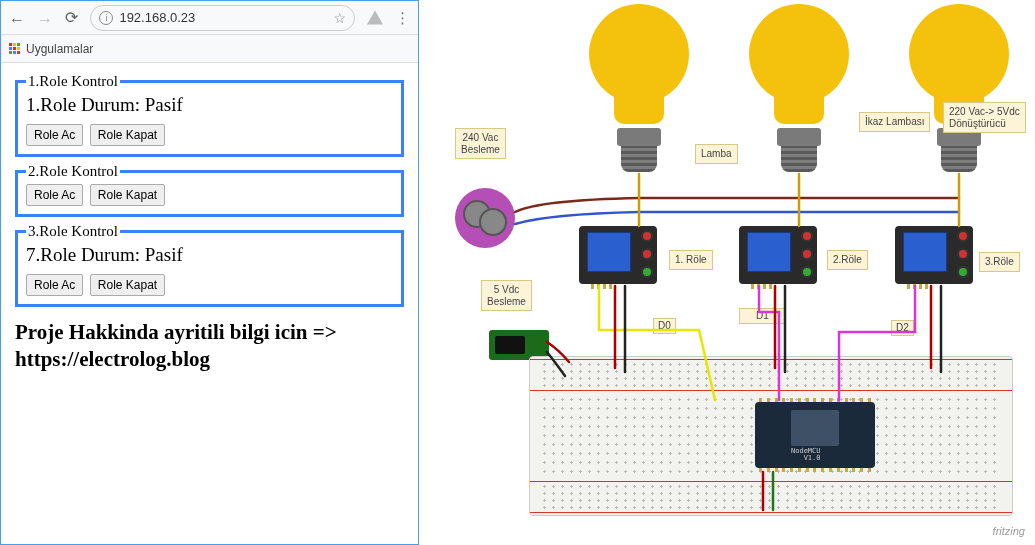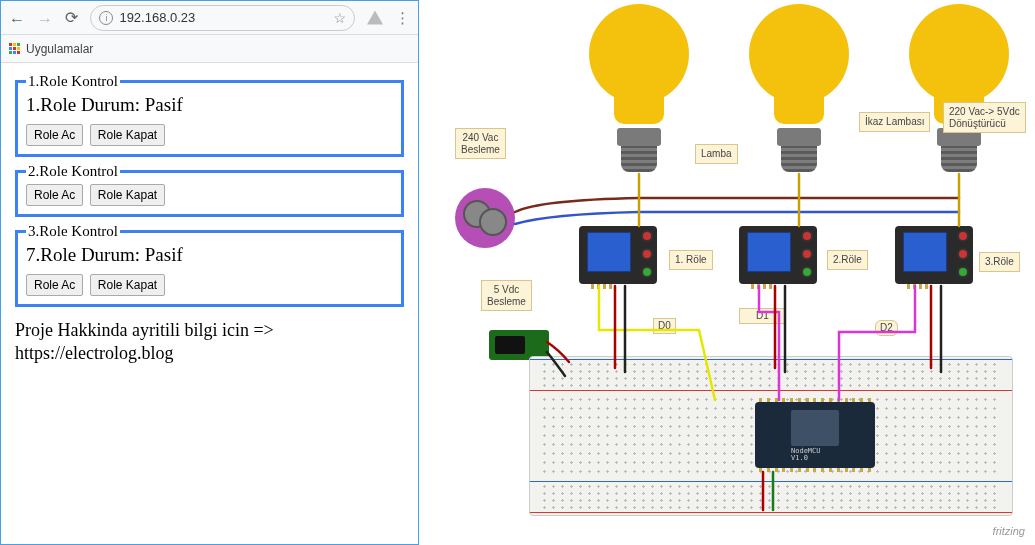--- a/index.html
+++ b/index.html
@@ -23,21 +23,21 @@
   .bookmark-bar .apps-icon { display: inline-grid; grid-template-columns: repeat(3,3px); grid-template-rows: repeat(3,3px); gap: 1px; }
   .bookmark-bar .apps-icon span { background: currentColor; }
   .bookmark-bar .apps-icon span:nth-child(1){color:#d93025}.bookmark-bar .apps-icon span:nth-child(2){color:#fbbc04}.bookmark-bar .apps-icon span:nth-child(3){color:#34a853}.bookmark-bar .apps-icon span:nth-child(4){color:#4285f4}.bookmark-bar .apps-icon span:nth-child(5){color:#d93025}.bookmark-bar .apps-icon span:nth-child(6){color:#fbbc04}.bookmark-bar .apps-icon span:nth-child(7){color:#34a853}.bookmark-bar .apps-icon span:nth-child(8){color:#4285f4}.bookmark-bar .apps-icon span:nth-child(9){color:#d93025}
   
   .page { flex: 1; padding: 10px 14px; overflow: hidden; }
   .page h1 { font-family: "Times New Roman", serif; font-weight: bold; font-size: 28px; line-height: 1.1; margin-bottom: 14px; }
   fieldset { border: 3px solid #3b82f6; margin-bottom: 6px; padding: 4px 8px 8px; }
   legend { font-family: "Times New Roman", serif; font-size: 15px; padding: 0 2px; }
   .status { font-family: Liberation Serif, serif; font-size: 19px; margin-bottom: 8px; }
   .btn { font-family: Arial, sans-serif; font-size: 12px; padding: 3px 7px; background: #efefef; border: 1px solid #aaa; border-radius: 2px; cursor: pointer; margin-right: 2px; }
-  .footer-link { font-family: "Times New Roman", serif; font-weight: normal; font-size: 18px; margin-top: 12px; line-height: 1.3; }
+  .footer-link { font-family: "Times New Roman", serif; font-weight: bold; font-size: 21px; margin-top: 12px; line-height: 1.3; }
   
   
   .diagram { flex: 1; position: relative; background: #fff; }
   .note { position: absolute; background: #fdf3d6; border: 1px solid #d9c68b; font-size: 10px; padding: 3px 5px; color: #444; line-height: 1.15; text-align: center; }
   
   .bulb { position: absolute; width: 100px; }
   .bulb-glass { width: 100px; height: 100px; background: #f4c20d; border-radius: 50%; position: relative; }
   .bulb-glass::after { content: ""; position: absolute; bottom: -20px; left: 25px; width: 50px; height: 40px; background: #f4c20d; border-radius: 0 0 10px 10px; }
   .bulb-neck { width: 44px; height: 18px; background: #7a7a7a; margin: 24px auto 0; border-radius: 3px; }
   .bulb-base { width: 36px; height: 26px; background: #6b6b6b; margin: 0 auto; border-radius: 0 0 8px 8px; background-image: repeating-linear-gradient(0deg,#5a5a5a 0,#5a5a5a 3px,#7d7d7d 3px,#7d7d7d 6px); }
@@ -62,21 +62,21 @@
   .breadboard { position: absolute; width: 484px; height: 160px; background: #f2f2ee; border: 1px solid #ccc; border-radius: 4px; }
   .bb-rail { position: absolute; left: 10px; right: 10px; height: 14px; background-image: radial-gradient(circle,#bbb 1.2px,transparent 1.2px); background-size: 9px 7px; }
   .bb-rail.top1 { top: 4px; } .bb-rail.top2 { top: 18px; }
   .bb-rail.bot1 { bottom: 18px; } .bb-rail.bot2 { bottom: 4px; }
   .bb-grid { position: absolute; left: 10px; right: 10px; top: 38px; bottom: 38px; background-image: radial-gradient(circle,#bbb 1.2px,transparent 1.2px); background-size: 9px 9px; }
   .bb-line { position: absolute; left: 0; right: 0; height: 1px; }
   .bb-red { background:#d33; } .bb-blue { background:#36c; }
   
   .nodemcu { position: absolute; width: 120px; height: 66px; background: #1a2a3a; border-radius: 4px; }
   .nodemcu .chip { position: absolute; left: 36px; top: 8px; width: 48px; height: 36px; background: #3d5066; border-radius: 2px; }
-  .nodemcu .label-t { position: absolute; left: 36px; bottom: 6px; font-size: 7px; color: #ccc; font-family: monospace; line-height: 1; }
+  .nodemcu .label-t { position: absolute; left: 36px; bottom: 6px; font-size: 7px; color: #ccc; font-family: monospace; line-height: 1; text-align: right; }
   .nodemcu .pins { position: absolute; left: 4px; right: 4px; height: 4px; display: flex; justify-content: space-between; }
   .nodemcu .pins span { width: 3px; height: 4px; background: #caa84a; }
   .nodemcu .pt { top: -4px; } .nodemcu .pb { bottom: -4px; }
   
   .fritz { position: absolute; right: 10px; bottom: 8px; font-size: 11px; color: #999; font-style: italic; }
   
   svg.wires { position: absolute; inset: 0; width: 100%; height: 100%; pointer-events: none; }
   svg.wires path { fill: none; stroke-width: 2.5; stroke-linecap: round; }
 </style>
 </head>
@@ -157,21 +157,21 @@
   <div class="note" style="left:36px; top:128px;"><span>240 Vac<br>Besleme</span></div>
   <div class="note" style="left:276px; top:112px;margin-top:32px;"><span>Lamba</span></div>
   <div class="note" style="left:440px; top:112px;"><span>İkaz Lambası</span></div>
   <div class="note" style="left:524px; top:102px; text-align:left"><span>220 Vac-&gt; 5Vdc<br>Dönüştürücü</span></div>
   <div class="note" style="left:250px; top:250px;"><span>1. Röle</span></div>
   <div class="note" style="left:408px; top:250px;"><span>2.Röle</span></div>
   <div class="note" style="left:560px; top:252px;"><span>3.Röle</span></div>
   <div class="note" style="left:62px; top:280px;"><span>5 Vdc<br>Besleme</span></div>
   <div class="note" style="left:234px; top:318px; padding:1px 4px;"><span>D0</span></div>
   <div class="note" style="left:320px; top:308px; padding:1px 16px;"><span>D1</span></div>
-  <div class="note" style="left:456px; top:320px; padding:1px 4px;border-radius:6px;"><span>D2</span></div>
+  <div class="note" style="left:472px; top:320px; padding:1px 4px;"><span>D2</span></div>
 
   <div class="battery" style="left:36px; top:188px;">
     <div class="cell c1"></div>
       <div class="cell c2"></div>
   </div>
 
   <div class="relay" style="left:160px; top:226px;">
     <div class="block"></div>
       <div class="term t1"></div>
       <div class="term t2"></div>

